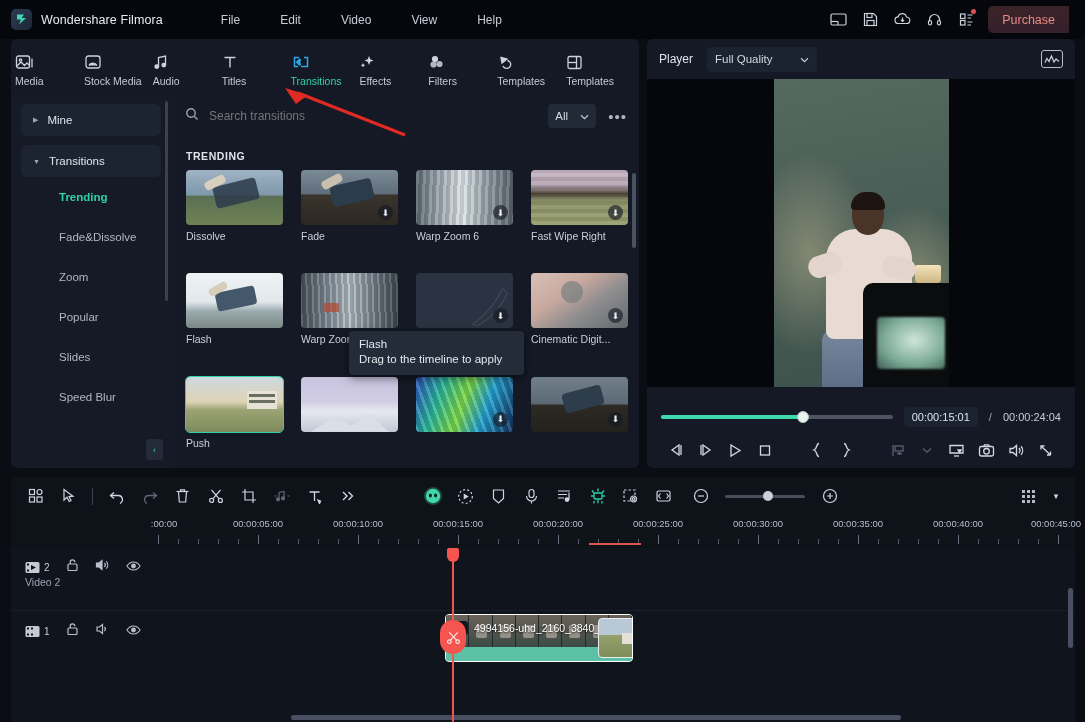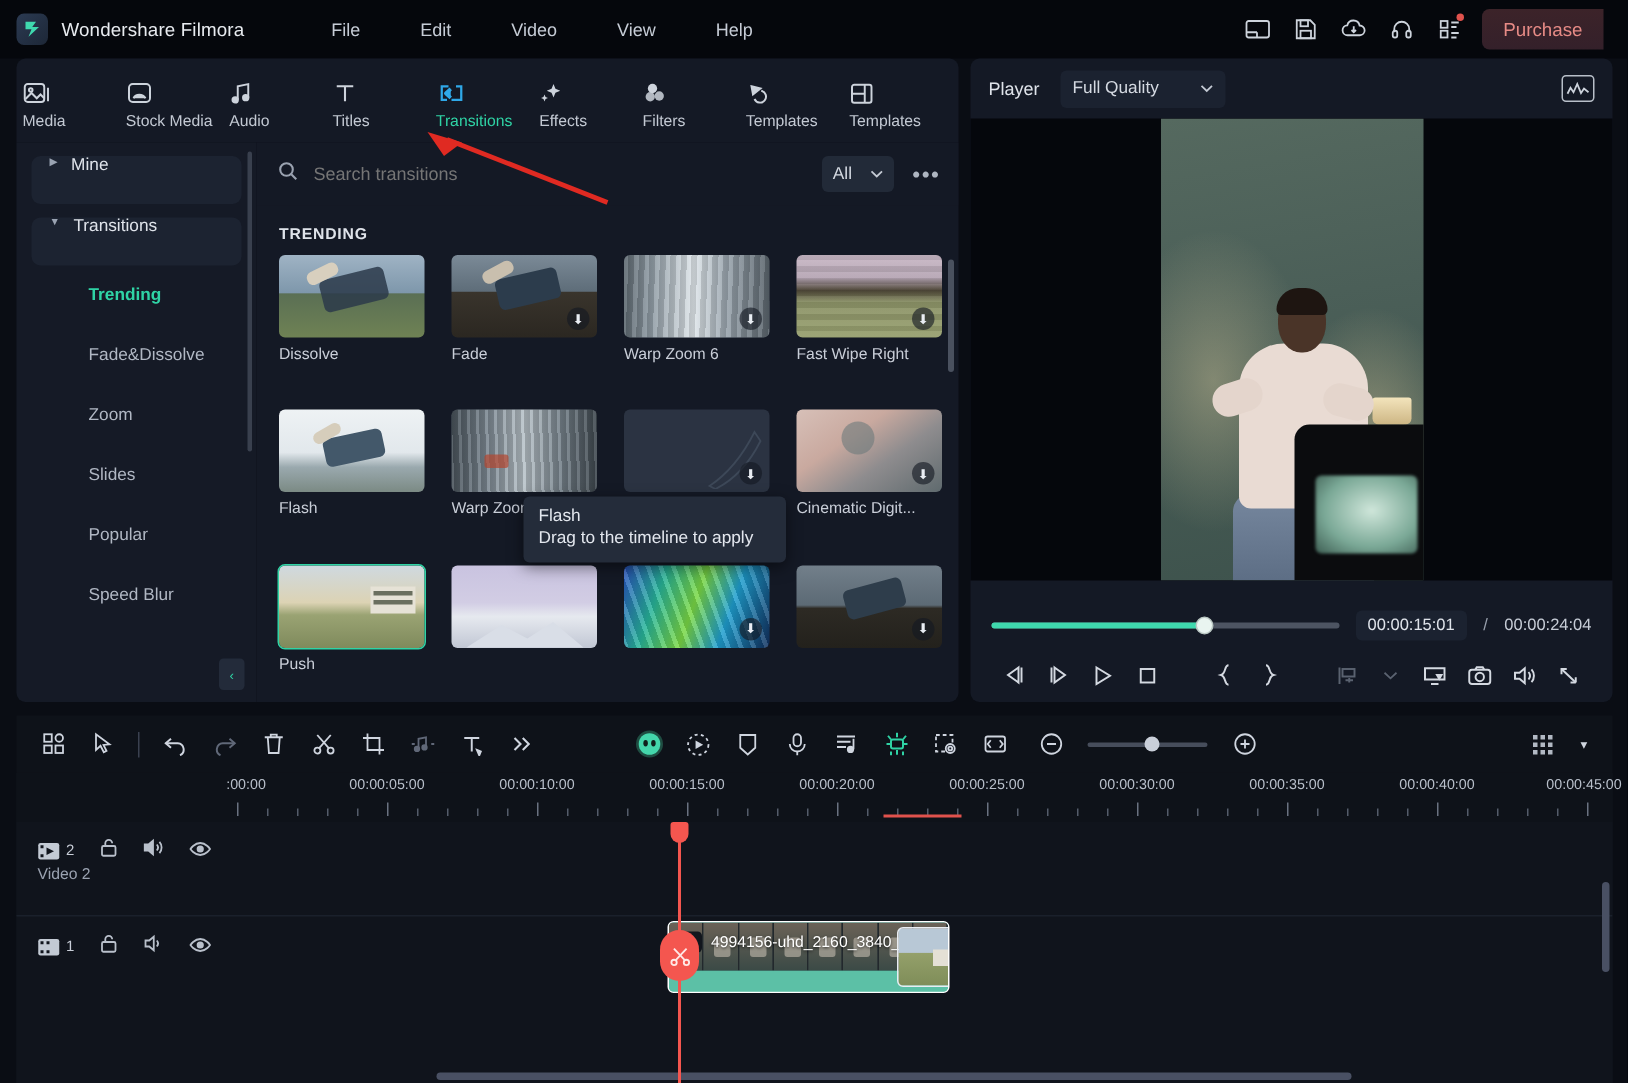--- a/index.html
+++ b/index.html
@@ -64,21 +64,21 @@
   .mtab.active .mlabel { color: #2fd3a5; }
   .mtab .micon { height: 20px; display: flex; align-items: center; }
 
   
   .leftnav {
     position: absolute; left: 11px; top: 95px; width: 160px; height: 373px;
     background: #151a26; border-radius: 0 0 0 6px;
   }
   .nav-group {
     margin: 9px 10px 0 10px; height: 32px; border-radius: 6px;
-    display: flex; gap: 9px; padding-left: 12px;
+    display: flex; align-items: center; gap: 9px; padding-left: 12px;
     background: #1c2331; cursor: default;
   }
   .nav-group .caret { font-size: 7px; color: #9aa3b2; }
   .nav-group .glabel { font-size: 11.5px; color: #dfe3ea; }
   .nav-sub {
     height: 40px; display: flex; align-items: center; padding-left: 48px;
     font-size: 11.5px; color: #b0b7c3; cursor: default;
   }
   .nav-sub.active { color: #2fd3a5; font-weight: bold; }
   .nav-scroll {
@@ -434,22 +434,22 @@
       <span class="caret">▶</span>
       <span class="glabel">Mine</span>
     </div>
     <div class="nav-group">
       <span class="caret">▼</span>
       <span class="glabel">Transitions</span>
     </div>
     <div class="nav-sub active">Trending</div>
     <div class="nav-sub">Fade&amp;Dissolve</div>
     <div class="nav-sub">Zoom</div>
+    <div class="nav-sub">Popular</div>
     <div class="nav-sub">Slides</div>
-    <div class="nav-sub">Popular</div>
     <div class="nav-sub">Speed Blur</div>
     <div class="nav-scroll"></div>
     <div class="collapse-btn">‹</div>
   </div>
 
   <div class="browser">
     <div class="searchrow">
       <span>
         <svg width="14" height="14" viewBox="0 0 14 14" fill="none" stroke="#9aa2b0" stroke-width="1.4">
           <circle cx="6" cy="6" r="4.2"></circle>

